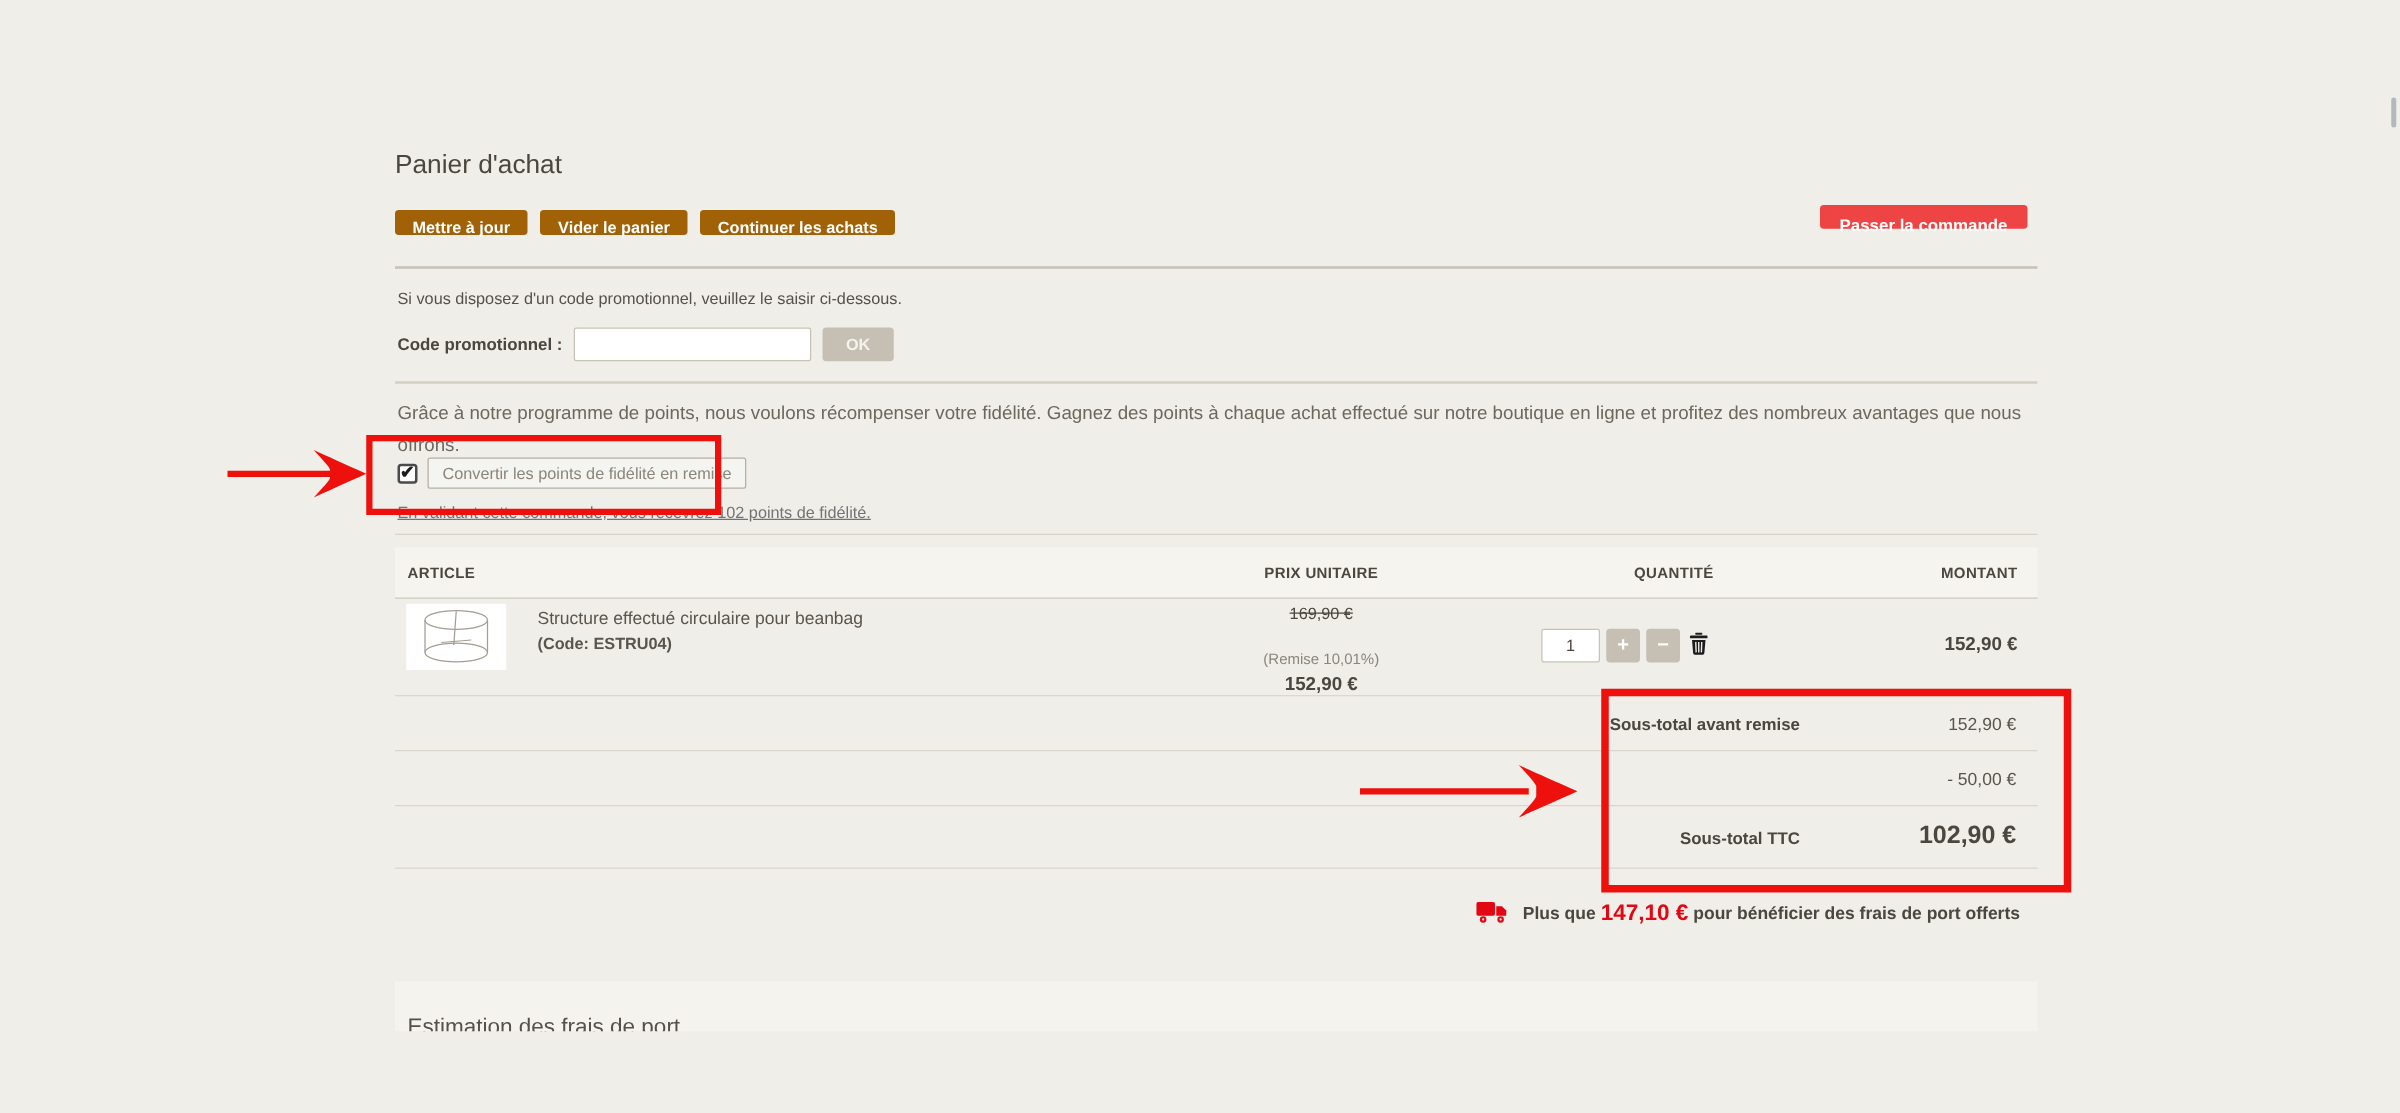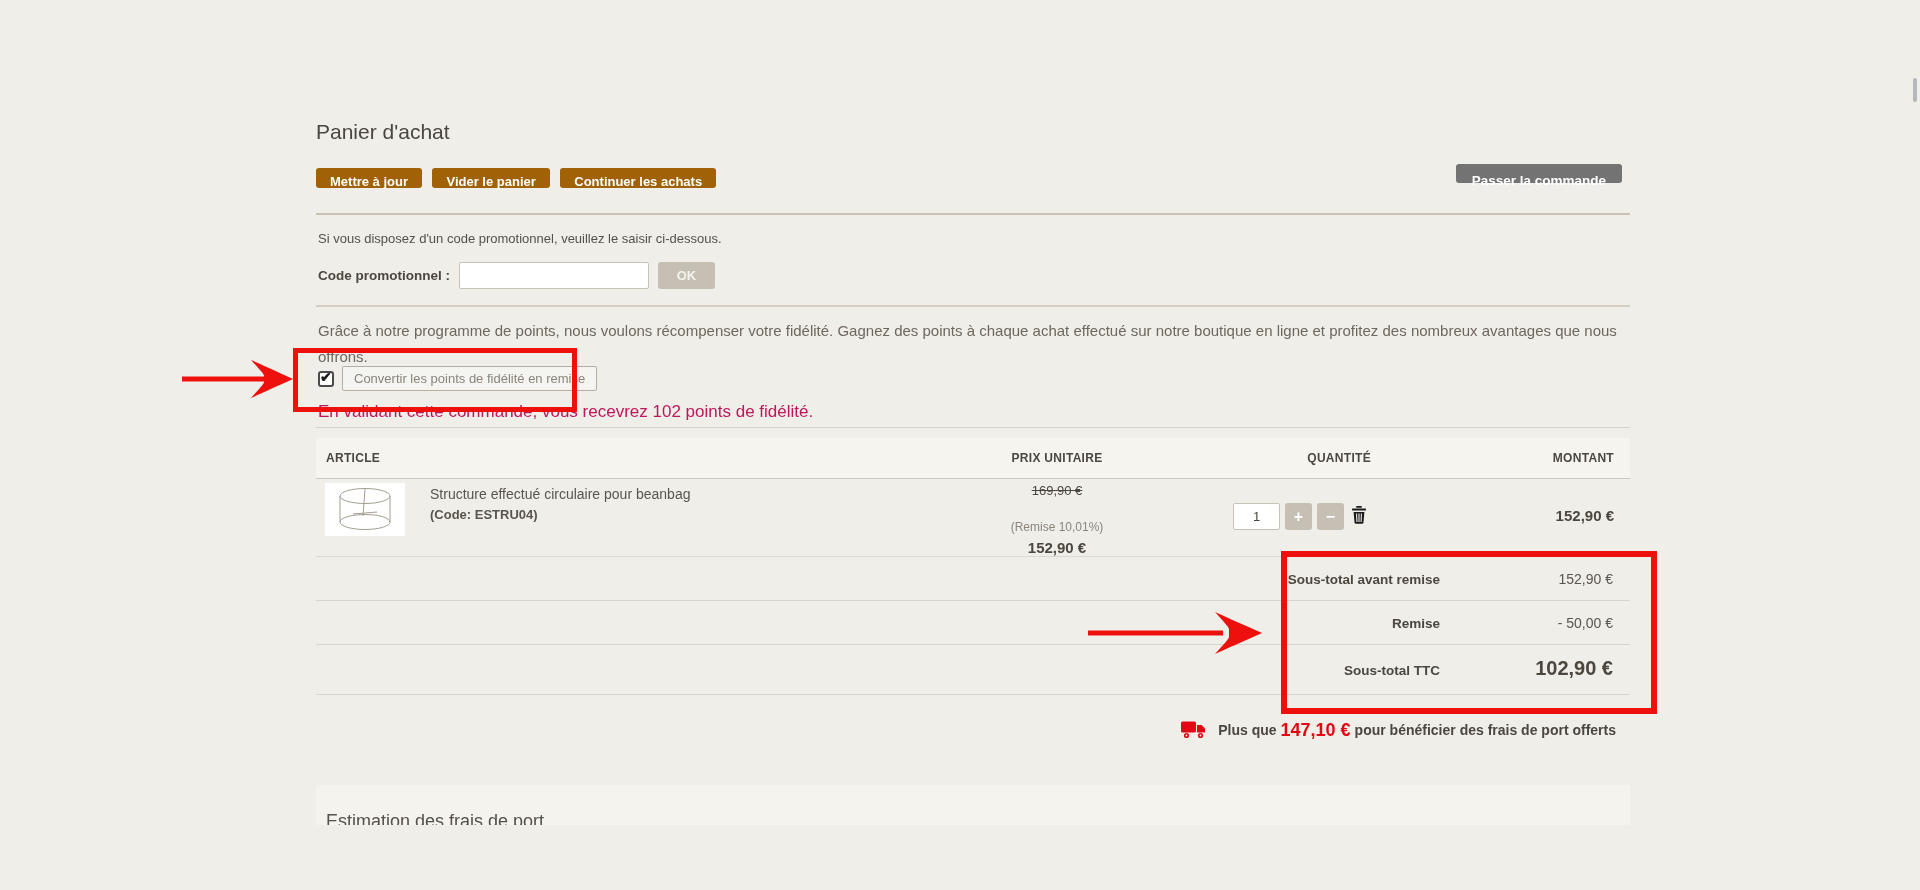--- a/index.html
+++ b/index.html
@@ -17,21 +17,21 @@
   .page-title { position:absolute; top:120px; left:0; font-size:21px; font-weight:normal; color:#4b463e; }
 
   
   .toolbar { position:absolute; top:168px; left:0; width:100%; height:30px; }
   .btn-beige {
     display:inline-block; background:#a16207; color:#ffffff; border:none; border-radius:3px;
     font-family:"Liberation Sans", sans-serif; font-size:13px; font-weight:bold;
     height:20px; padding:0 14px; margin-right:6px; line-height:28px; cursor:default;
   }
   .btn-checkout {
-    position:absolute; right:8px; top:-4px; background:#737373; color:#fff; border:none; border-radius:3px;
+    position:absolute; right:8px; top:-4px; background:#ef4444; color:#fff; border:none; border-radius:3px;
     font-family:"Liberation Sans", sans-serif; font-size:13.5px; font-weight:bold;
     height:19px; padding:0 16px; line-height:33px;
   }
 
   .divider1 { position:absolute; top:213px; left:0; width:100%; height:2px; background:#c8c1b4; }
   .divider2 { position:absolute; top:305px; left:0; width:100%; height:2px; background:#d5cfc3; }
   .divider3 { position:absolute; top:427px; left:0; width:100%; height:1px; background:#d8d3c8; }
 
   .promo-hint { position:absolute; top:231px; left:2px; font-size:13px; color:#55504a; }
   .promo-row { position:absolute; top:261px; left:2px; height:28px; display:flex; align-items:center; }
@@ -52,21 +52,21 @@
     width:16px; height:16px; background:#fff; border:2px solid #4a4a4a; border-radius:3px;
     position:relative; margin-right:8px;
   }
   .checkbox.checked::after {
     content:"\2714"; position:absolute; left:0px; top:-4px; font-size:14px; color:#1c1c1c; font-weight:bold;
   }
   .convert-label {
     border:1px solid #b5afa3; border-radius:2px; background:rgba(255,255,255,0.35);
     color:#8b857b; font-size:13px; padding:4px 11px;
   }
-  .points-note { position:absolute; top:402px; left:2px; font-size:17px; color:#be185d; }
+  .points-note { position:absolute; top:402px; left:2px; font-size:13px; color:#737373;text-decoration:underline; }
 
   
   .table-header {
     position:absolute; top:438px; left:0; width:100%; height:41px;
     background:#f5f4ef; border-bottom:1px solid #ccc8bd;
   }
   .table-header .cell { position:absolute; top:13px; font-size:12px; font-weight:bold; color:#4b463e; letter-spacing:0.3px; }
   .h-article { left:10px; }
   .h-price { left:664px; width:154px; text-align:center; }
   .h-qty { left:915px; width:140px; text-align:right; }
@@ -207,21 +207,20 @@
     </div>
 
     <div class="amount-col">152,90 €</div>
   </div>
 
   <div class="totals-row tr1">
     <span class="totals-label">Sous-total avant remise</span>
     <span class="totals-value">152,90 €</span>
   </div>
   <div class="totals-row tr2">
-    <span class="totals-label">Remise</span>
     <span class="totals-value">- 50,00 €</span>
   </div>
   <div class="totals-row tr3">
     <span class="totals-label">Sous-total TTC</span>
     <span class="totals-value">102,90 €</span>
   </div>
 
   <div class="shipping-note">
     <span class="truck-wrap">
       <svg width="27" height="22" viewBox="0 0 27 22">

